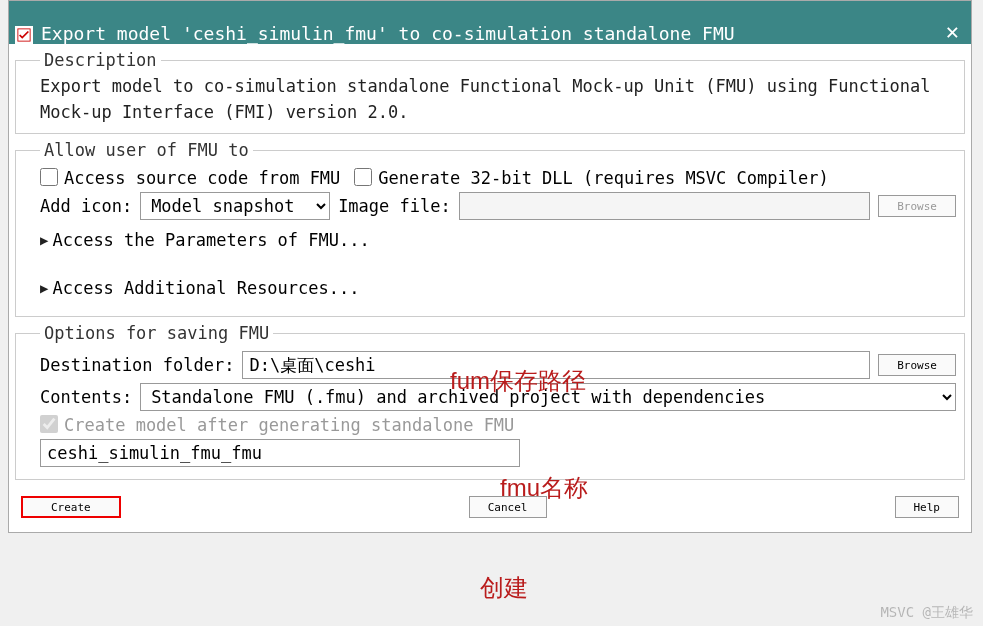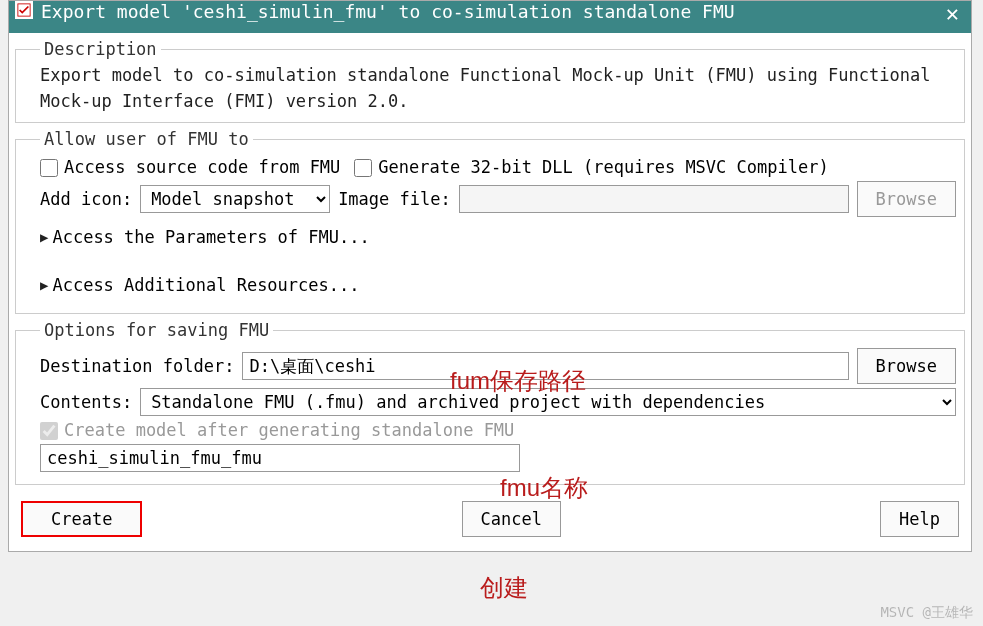--- a/index.html
+++ b/index.html
@@ -16,23 +16,23 @@
   .window {
     position: absolute;
     left: 8px; top: 0;
     width: 964px;
     background: #fff;
     border: 1px solid #aaa;
   }
   .titlebar {
     background: #3b8686;
     color: #fff;
-    height: 32px;
+    height: 43px;
     display: flex;
-    align-items: flex-start;
+    align-items: flex-end;
     padding: 0 6px;
     font-size: 18px;
   }
   .titlebar .icon {
     width: 18px; height: 18px;
     background: #fff;
     margin-right: 8px;
     display: flex; align-items: center; justify-content: center;
   }
   .titlebar .icon svg { width: 14px; height: 14px; }
@@ -61,33 +61,33 @@
   .row {
     display: flex;
     align-items: center;
     gap: 8px;
     margin: 4px 0;
   }
   input[type="checkbox"] {
     width: 18px; height: 18px;
     margin: 0;
   }
-  .checkbox-label { display: flex; align-items: flex-end; gap: 6px; }
+  .checkbox-label { display: flex; align-items: flex-start; gap: 6px; }
   select, input[type="text"] {
     font-family: inherit;
     font-size: 17px;
     border: 1px solid #999;
     height: 28px;
     padding: 0 6px;
     background: #fff;
   }
   .btn {
     font-family: inherit;
-    font-size: 17px;
-    height: 36px;
+    font-size: 11px;
+    height: 22px;
     padding: 0 18px;
     border: 1px solid #999;
     background: #fafafa;
     cursor: pointer;
   }
   .btn:disabled { color: #999; }
   .expander {
     display: flex; align-items: center; gap: 4px;
     margin: 10px 0;
     cursor: pointer;

